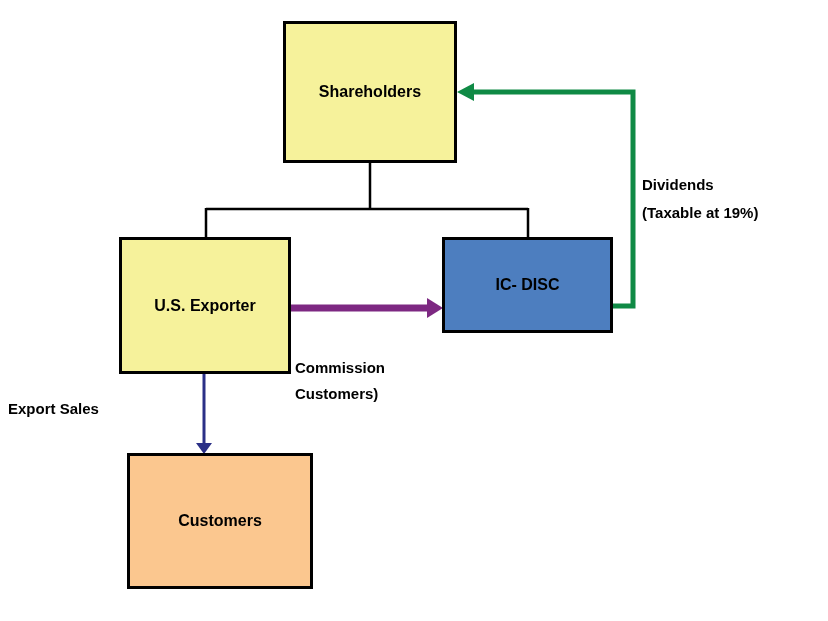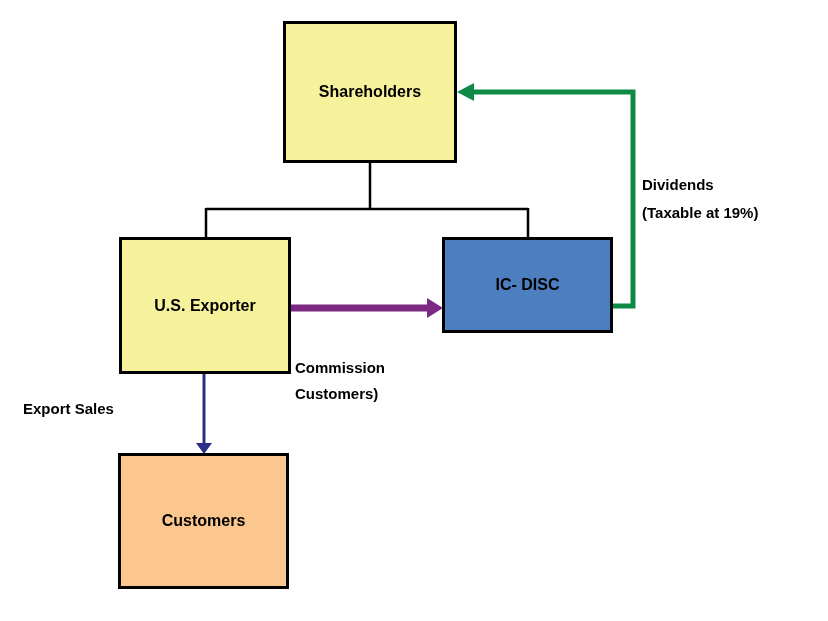--- a/index.html
+++ b/index.html
@@ -18,31 +18,31 @@
     box-sizing:border-box;
     border:3px solid var(--box-border,#000);
     display:flex;align-items:center;justify-content:center;
     font-weight:bold;font-size:16px;color:var(--text,#000);
     text-align:center;
     white-space:nowrap;
   }
   #box-shareholders{left:283px;top:21px;width:174px;height:142px;}
   #box-exporter{left:119px;top:237px;width:172px;height:137px;}
   #box-icdisc{left:442px;top:237px;width:171px;height:96px;}
-  #box-customers{left:118px;top:453px;width:171px;height:136px;}
+  #box-customers{left:127px;top:453px;width:186px;height:136px;}
   .edge-label{
     position:absolute;
     font-weight:bold;font-size:15px;line-height:26px;
     color:var(--text,#000);
     white-space:nowrap;
   }
   .edge-label span{display:block;}
   #label-commission{left:295px;top:323px;margin-top:32px;}
   #label-dividends{left:642px;top:171px;line-height:28px;}
-  #label-export{left:23px;top:396px;}
+  #label-export{left:8px;top:396px;}
 </style>
 </head>
 <body>
 
 <div class="canvas">
 
   <svg class="overlay" viewBox="0 0 828 621" xmlns="http://www.w3.org/2000/svg">
 
     <path d="M370 163 L370 209 M206 209 L528 209 M206 208 L206 237 M528 208 L528 237" fill="none" stroke="#000000" stroke-width="2.5"></path>
 

